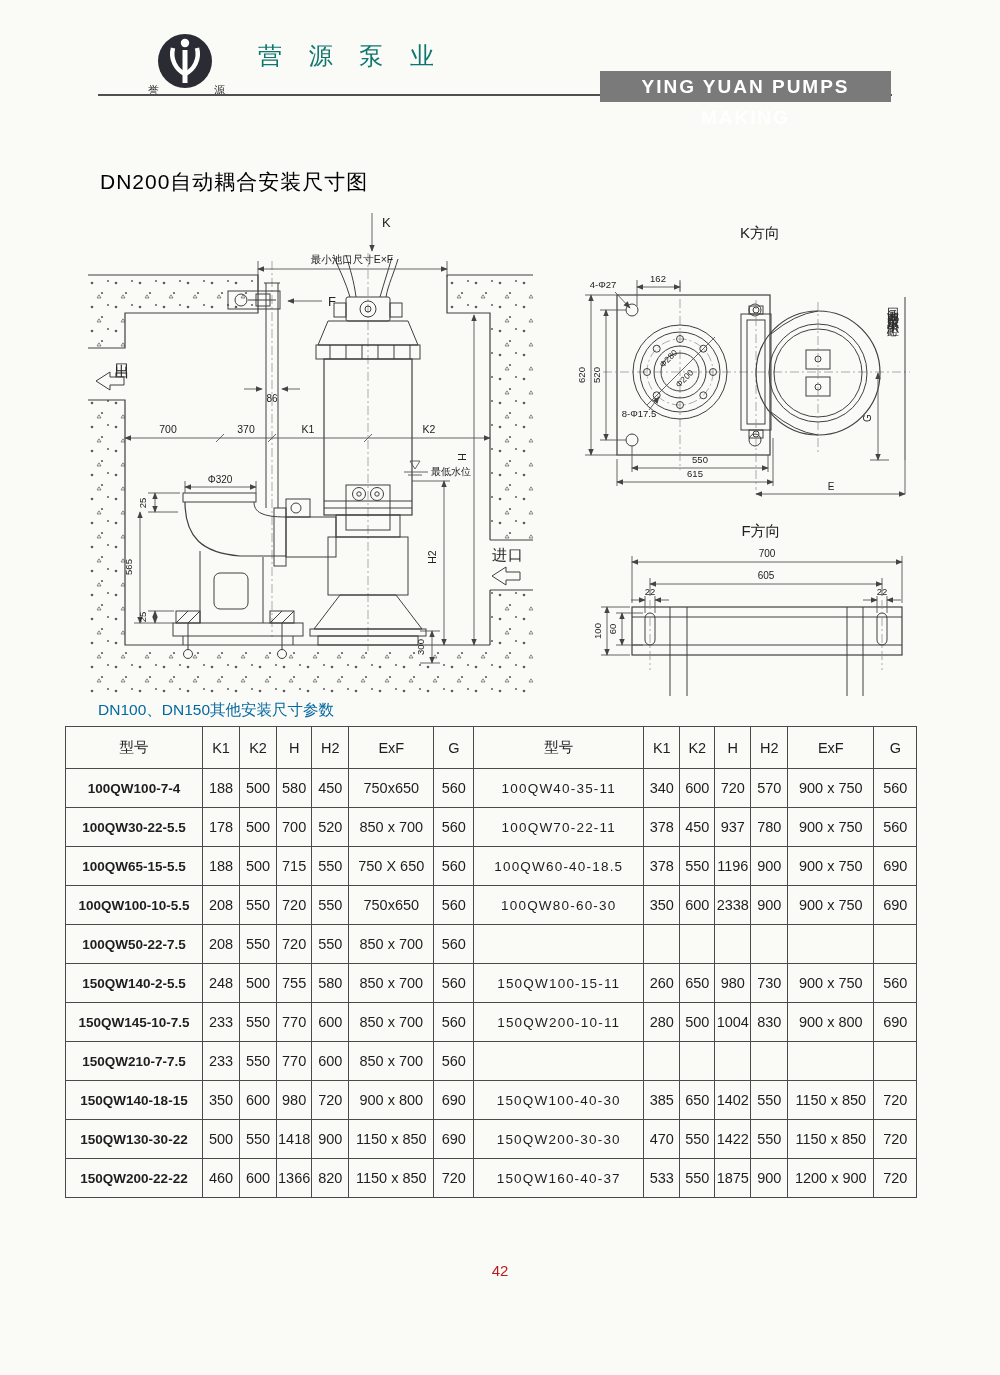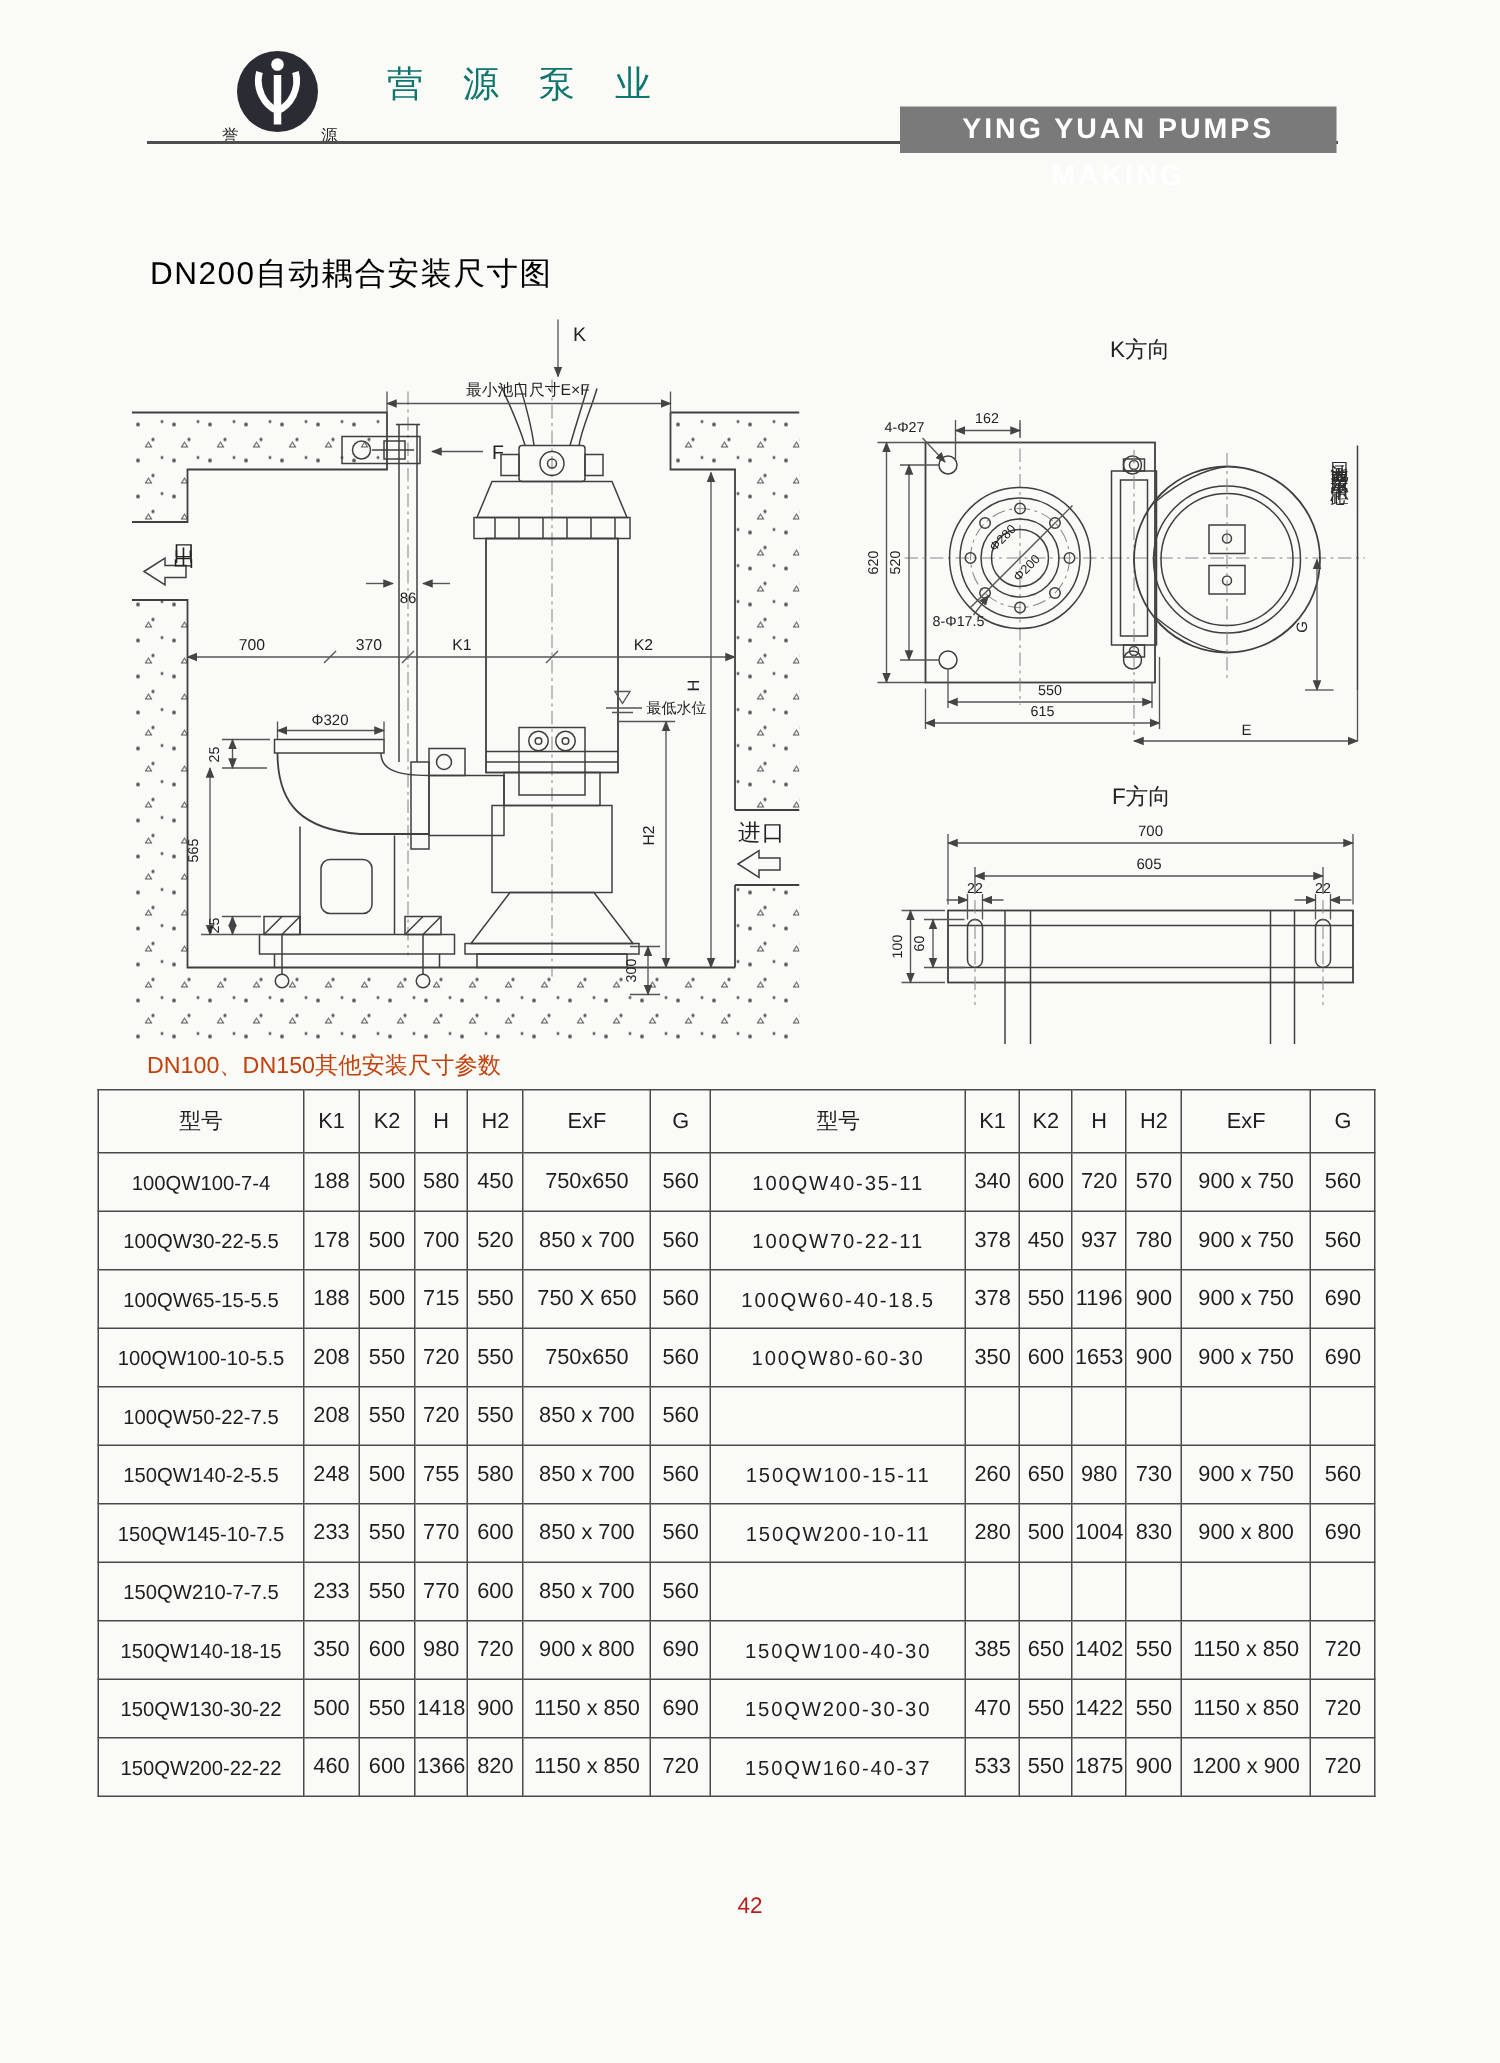--- a/index.html
+++ b/index.html
@@ -6,37 +6,37 @@
   body{width:1000px;height:1375px;position:relative;background:#fafaf7;
        font-family:"Liberation Sans","DejaVu Sans",sans-serif;color:#222;overflow:hidden;}
   .abs{position:absolute;}
   
   .company-name{left:258px;top:40px;font-size:24px;letter-spacing:10px;color:#0f766e;font-weight:500;}
   .header-rule{left:98px;top:94px;width:794px;height:2px;background:#4f4f4f;}
   .banner{left:600px;top:71px;width:291px;height:31px;background:#7a7a7a;color:#fff;
           font-weight:bold;font-size:19px;letter-spacing:2px;text-align:center;line-height:31px;}
   
   .doc-title{left:100px;top:168px;font-size:21px;font-weight:400;letter-spacing:1px;color:#000000;}
-  .table-caption{left:98px;top:700px;font-size:15.5px;color:#c2410c;}
+  .table-caption{left:98px;top:700px;font-size:15.5px;color:#0369a1;}
   .page-number{left:0;right:0;top:1262px;text-align:center;font-size:15px;color:#b91c1c;}
   
   .vtext{writing-mode:vertical-rl;text-orientation:upright;color:#222;}
   .outlet-label{left:112px;top:352px;font-size:15px;}
   .inlet-label{left:492px;top:546px;font-size:15px;letter-spacing:1px;}
   .knote-label{left:884px;top:298px;height:172px;font-size:12px;letter-spacing:2px;color:#2a2a2a;}
   
   .dim-table-wrap{left:65px;top:726px;}
   table{border-collapse:collapse;table-layout:fixed;}
   th,td{border:1px solid #4a4a4a;text-align:center;vertical-align:middle;
         padding:0 1px;overflow:hidden;white-space:nowrap;color:#1e1e1e;}
   thead tr{height:42px;}
   tbody tr{height:39px;}
   th{font-weight:500;font-size:14.5px;text-align:center;}
   td.num{font-size:14.5px;}
-  td.model-l{font-size:13.5px;}
+  td.model-l{font-size:13.5px;font-weight:bold;}
   td.model-r{font-size:13.5px;letter-spacing:1.2px;}
   table{border:1.5px solid #3f3f3f;}
   
   svg text{fill:#222;}
   .ol{stroke:#3f3f3f;stroke-width:1.2;fill:none;}
   .ol2{stroke:#3f3f3f;stroke-width:1;fill:none;}
   .dl{stroke:#555;stroke-width:0.9;fill:none;}
   .cl{stroke:#888;stroke-width:0.7;stroke-dasharray:9 3 2 3;fill:none;}
 </style>
 </head>
@@ -445,21 +445,21 @@
           <td class="model-l">100QW100-10-5.5</td>
           <td class="num">208</td>
           <td class="num">550</td>
           <td class="num">720</td>
           <td class="num">550</td>
           <td class="num">750x650</td>
           <td class="num">560</td>
           <td class="model-r">100QW80-60-30</td>
           <td class="num">350</td>
           <td class="num">600</td>
-          <td class="num">1653</td>
+          <td class="num">2338</td>
           <td class="num">900</td>
           <td class="num">900 x 750</td>
           <td class="num">690</td>
         </tr>
         <tr>
           <td class="model-l">100QW50-22-7.5</td>
           <td class="num">208</td>
           <td class="num">550</td>
           <td class="num">720</td>
           <td class="num">550</td>

